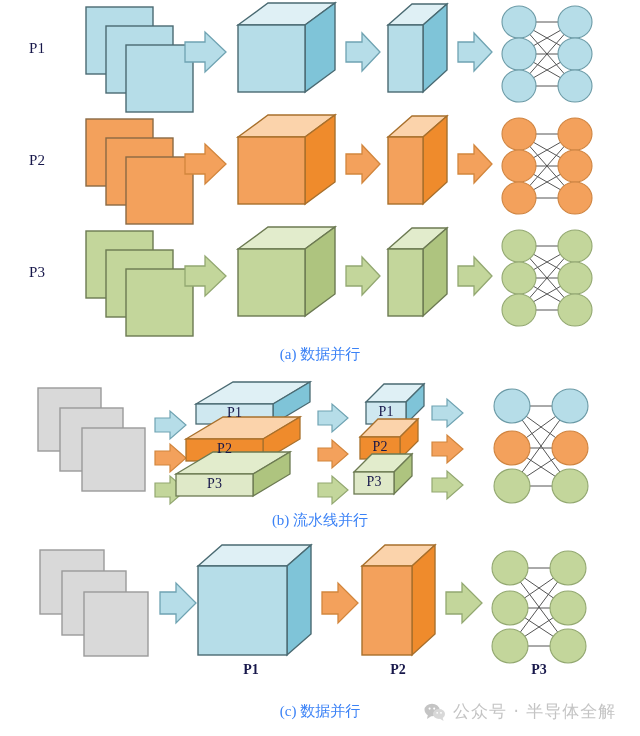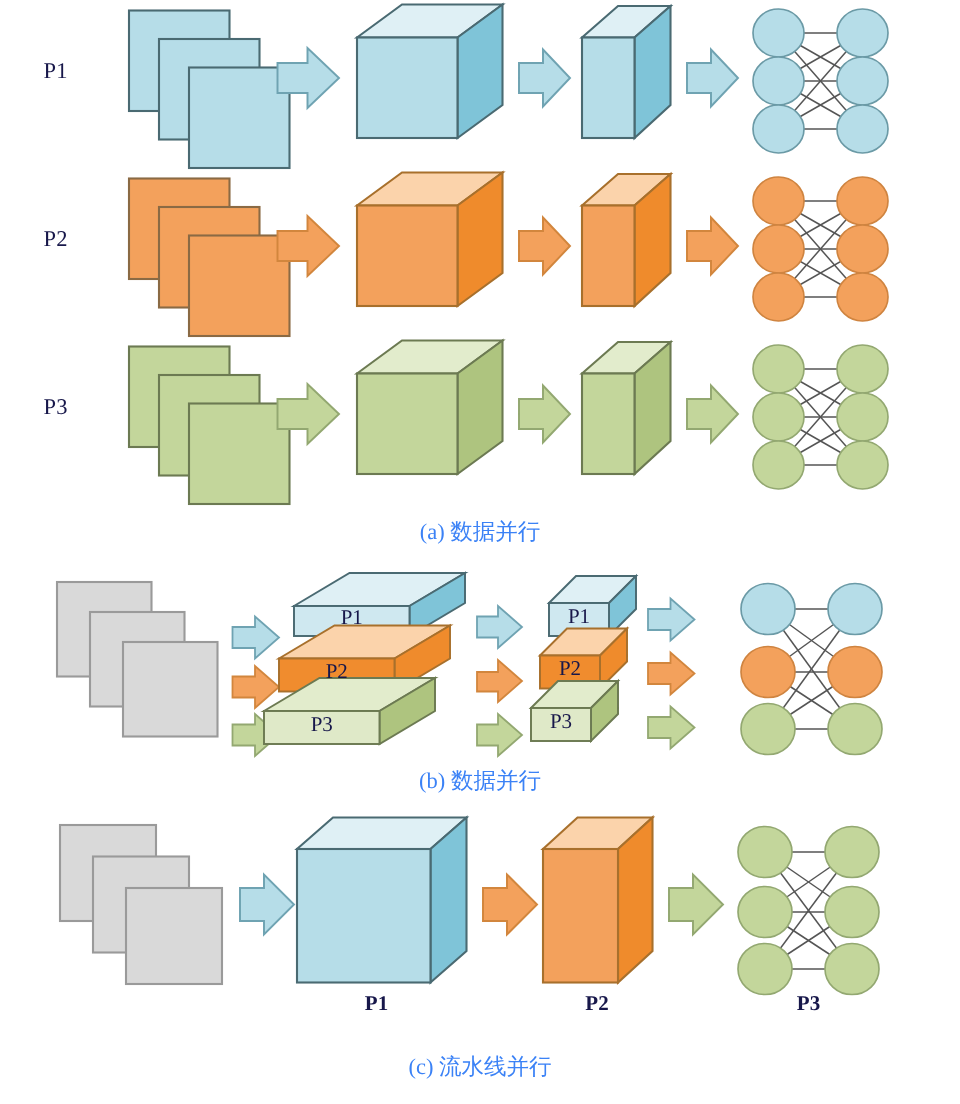--- a/index.html
+++ b/index.html
@@ -317,21 +317,21 @@
     </svg>
 
     <div class="stage-label" style="left:196px;top:27px;width:77px;font-weight:normal;">P1</div>
     <div class="stage-label" style="left:186px;top:63px;width:77px;font-weight:normal;">P2</div>
     <div class="stage-label" style="left:176px;top:98px;width:77px;font-weight:normal;">P3</div>
 
     <div class="stage-label" style="left:366px;top:26px;width:40px;font-weight:normal;">P1</div>
     <div class="stage-label" style="left:360px;top:61px;width:40px;font-weight:normal;">P2</div>
     <div class="stage-label" style="left:354px;top:96px;width:40px;font-weight:normal;">P3</div>
 
-    <div class="caption" style="top:133px;">(b) 数据并行</div>
+    <div class="caption" style="top:133px;">(b) 流水线并行</div>
   </div>
 
   <div class="abs" style="left:0;top:540px;width:640px;height:196px;">
     <svg class="abs" style="left:0;top:0;" width="640" height="120" viewBox="0 0 640 120">
 
       <g stroke="#9a9a9a" stroke-width="1.4">
         <rect x="40" y="10" width="64" height="64" fill="#d9d9d9"></rect>
         <rect x="62" y="31" width="64" height="64" fill="#d9d9d9"></rect>
         <rect x="84" y="52" width="64" height="64" fill="#d9d9d9"></rect>
       </g>
@@ -380,17 +380,30 @@
           <ellipse cx="510" cy="106" rx="18" ry="17"></ellipse>
           <ellipse cx="568" cy="106" rx="18" ry="17"></ellipse>
         </g>
       </g>
     </svg>
 
     <div class="stage-label" style="left:215px;top:122px;width:72px;">P1</div>
     <div class="stage-label" style="left:362px;top:122px;width:72px;">P2</div>
     <div class="stage-label" style="left:503px;top:122px;width:72px;">P3</div>
 
-    <div class="caption" style="top:162px;">(c) 流水线并行</div>
+    <div class="caption" style="top:162px;">(c) 数据并行</div>
   </div>
 
+  <div class="watermark">
+    <svg class="wm-icon" width="22" height="18" viewBox="0 0 22 18">
+      <ellipse cx="8" cy="7" rx="7.5" ry="6.2" fill="#c4c4c4"></ellipse>
+      <polygon points="4,11 3,16 7.5,13" fill="#c4c4c4"></polygon>
+      <ellipse cx="15" cy="11" rx="6" ry="5" fill="#d8d8d8"></ellipse>
+      <polygon points="18.5,14 19.5,18 15.5,15.5" fill="#d8d8d8"></polygon>
+      <circle cx="5.6" cy="5.6" r="1.05" fill="#ffffff"></circle>
+      <circle cx="10.2" cy="5.6" r="1.05" fill="#ffffff"></circle>
+      <circle cx="13.2" cy="9.8" r="0.9" fill="#ffffff"></circle>
+      <circle cx="17" cy="9.8" r="0.9" fill="#ffffff"></circle>
+    </svg>
+    <span>公众号 · 半导体全解</span>
+  </div>
 
 </div>
 
 </body></html>

